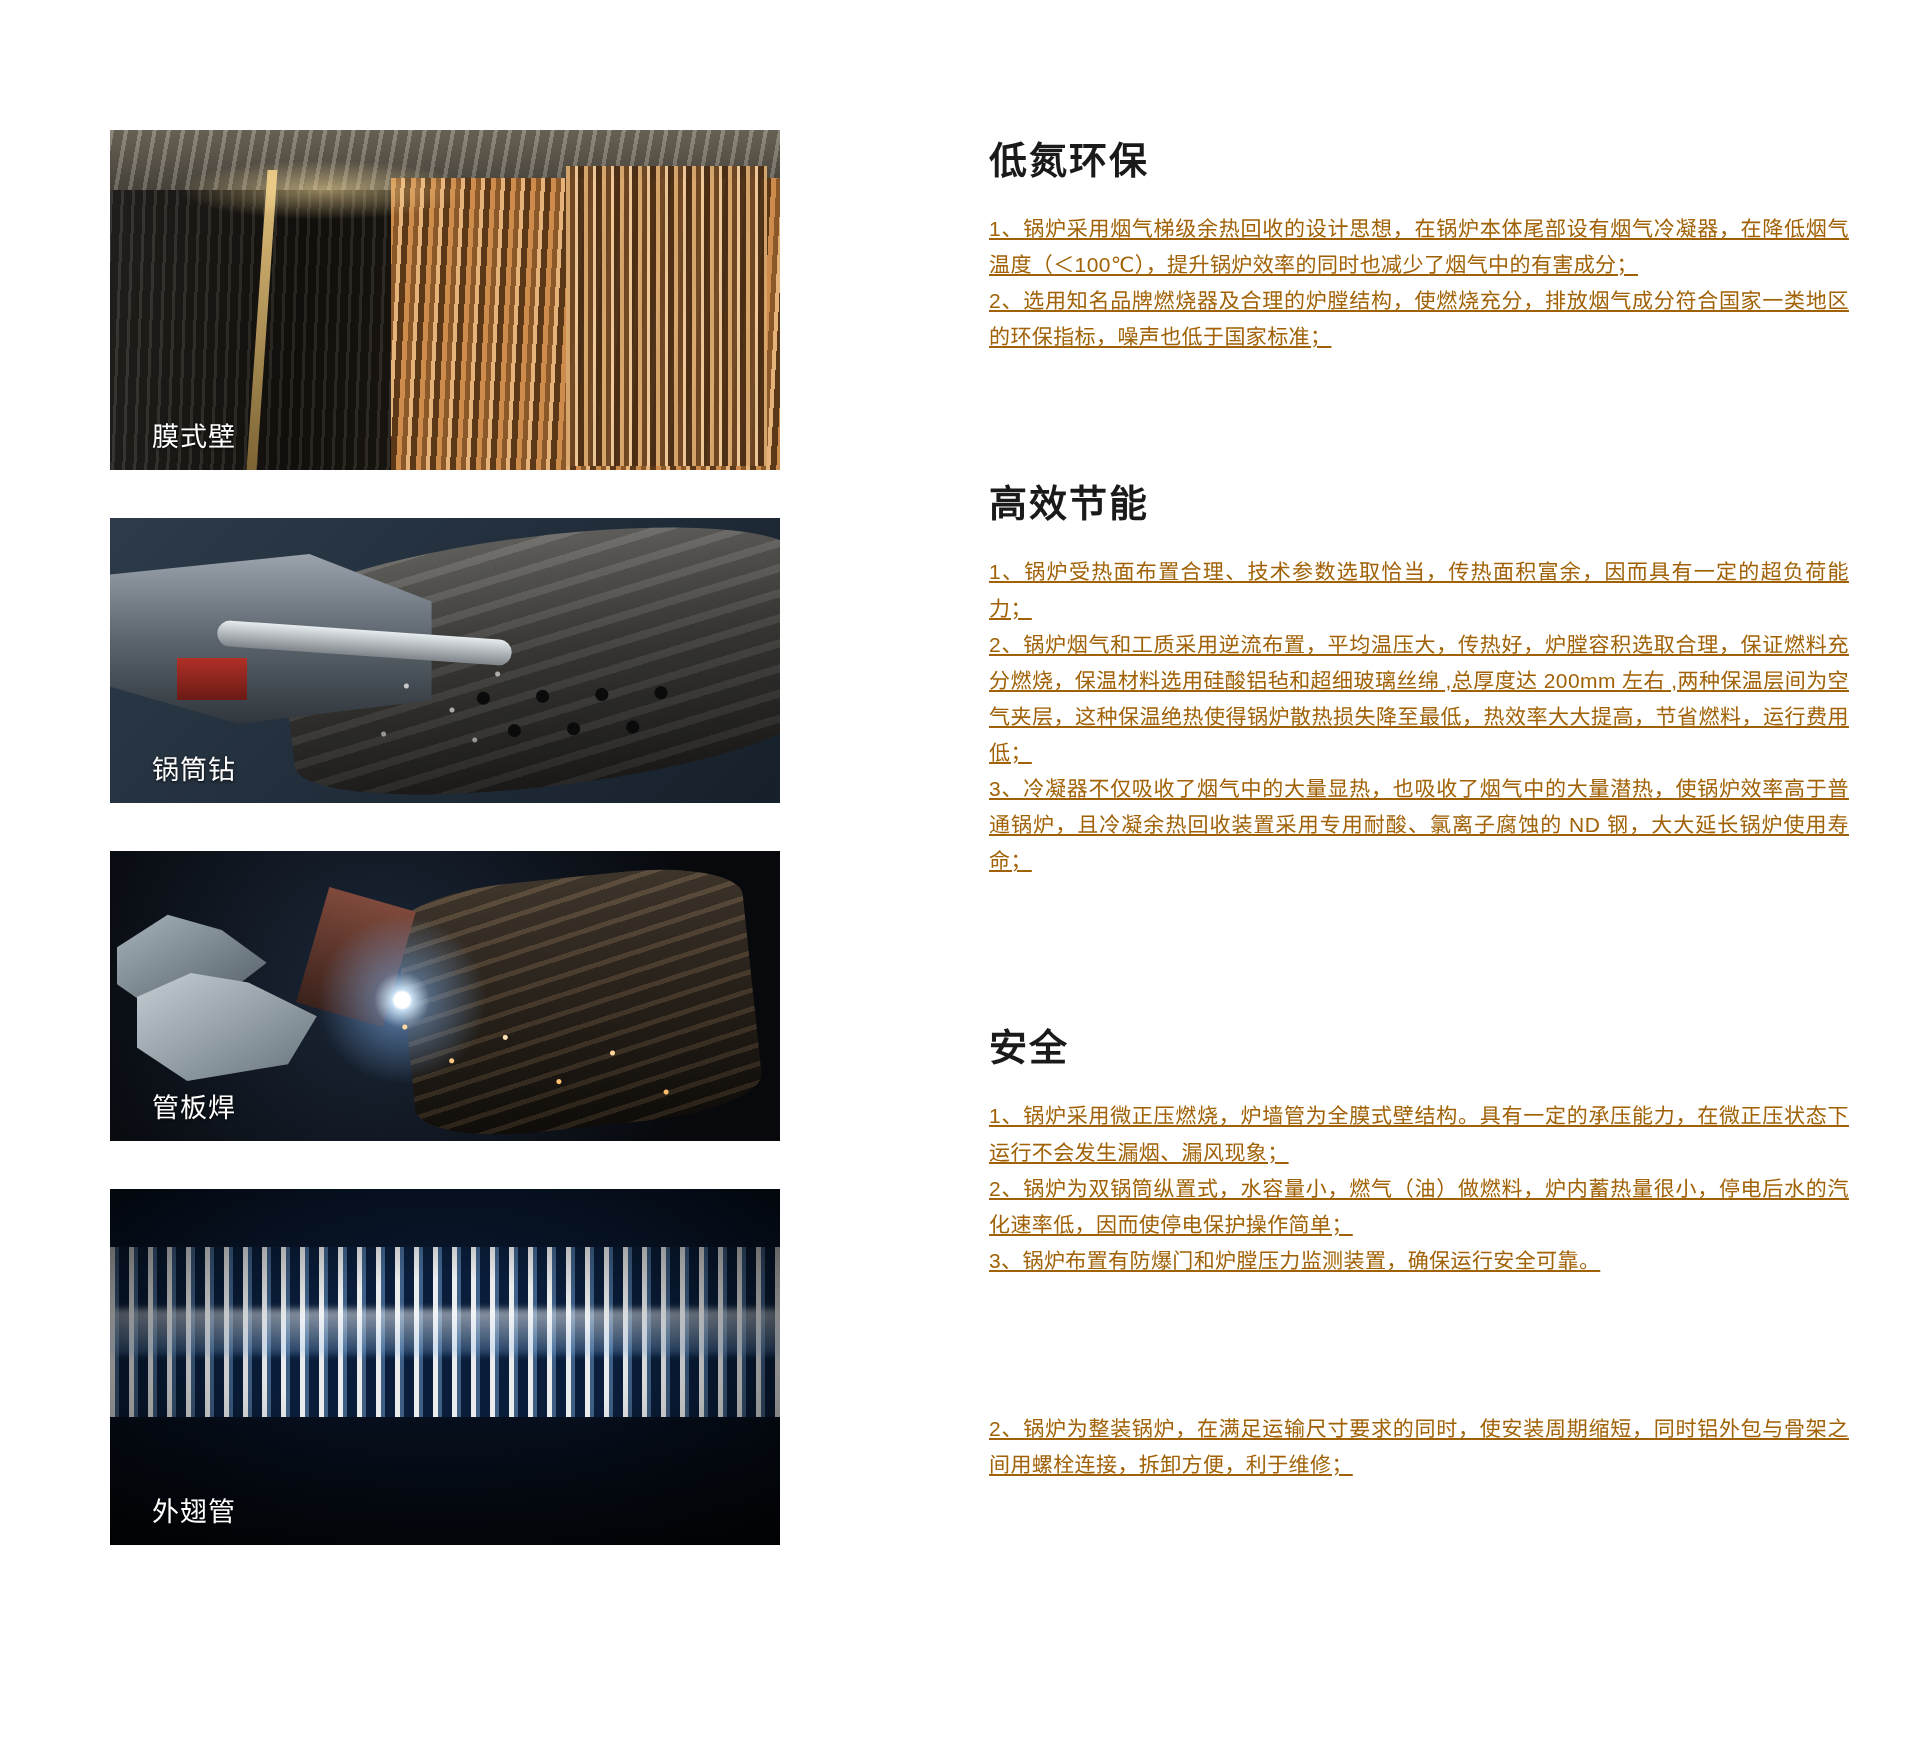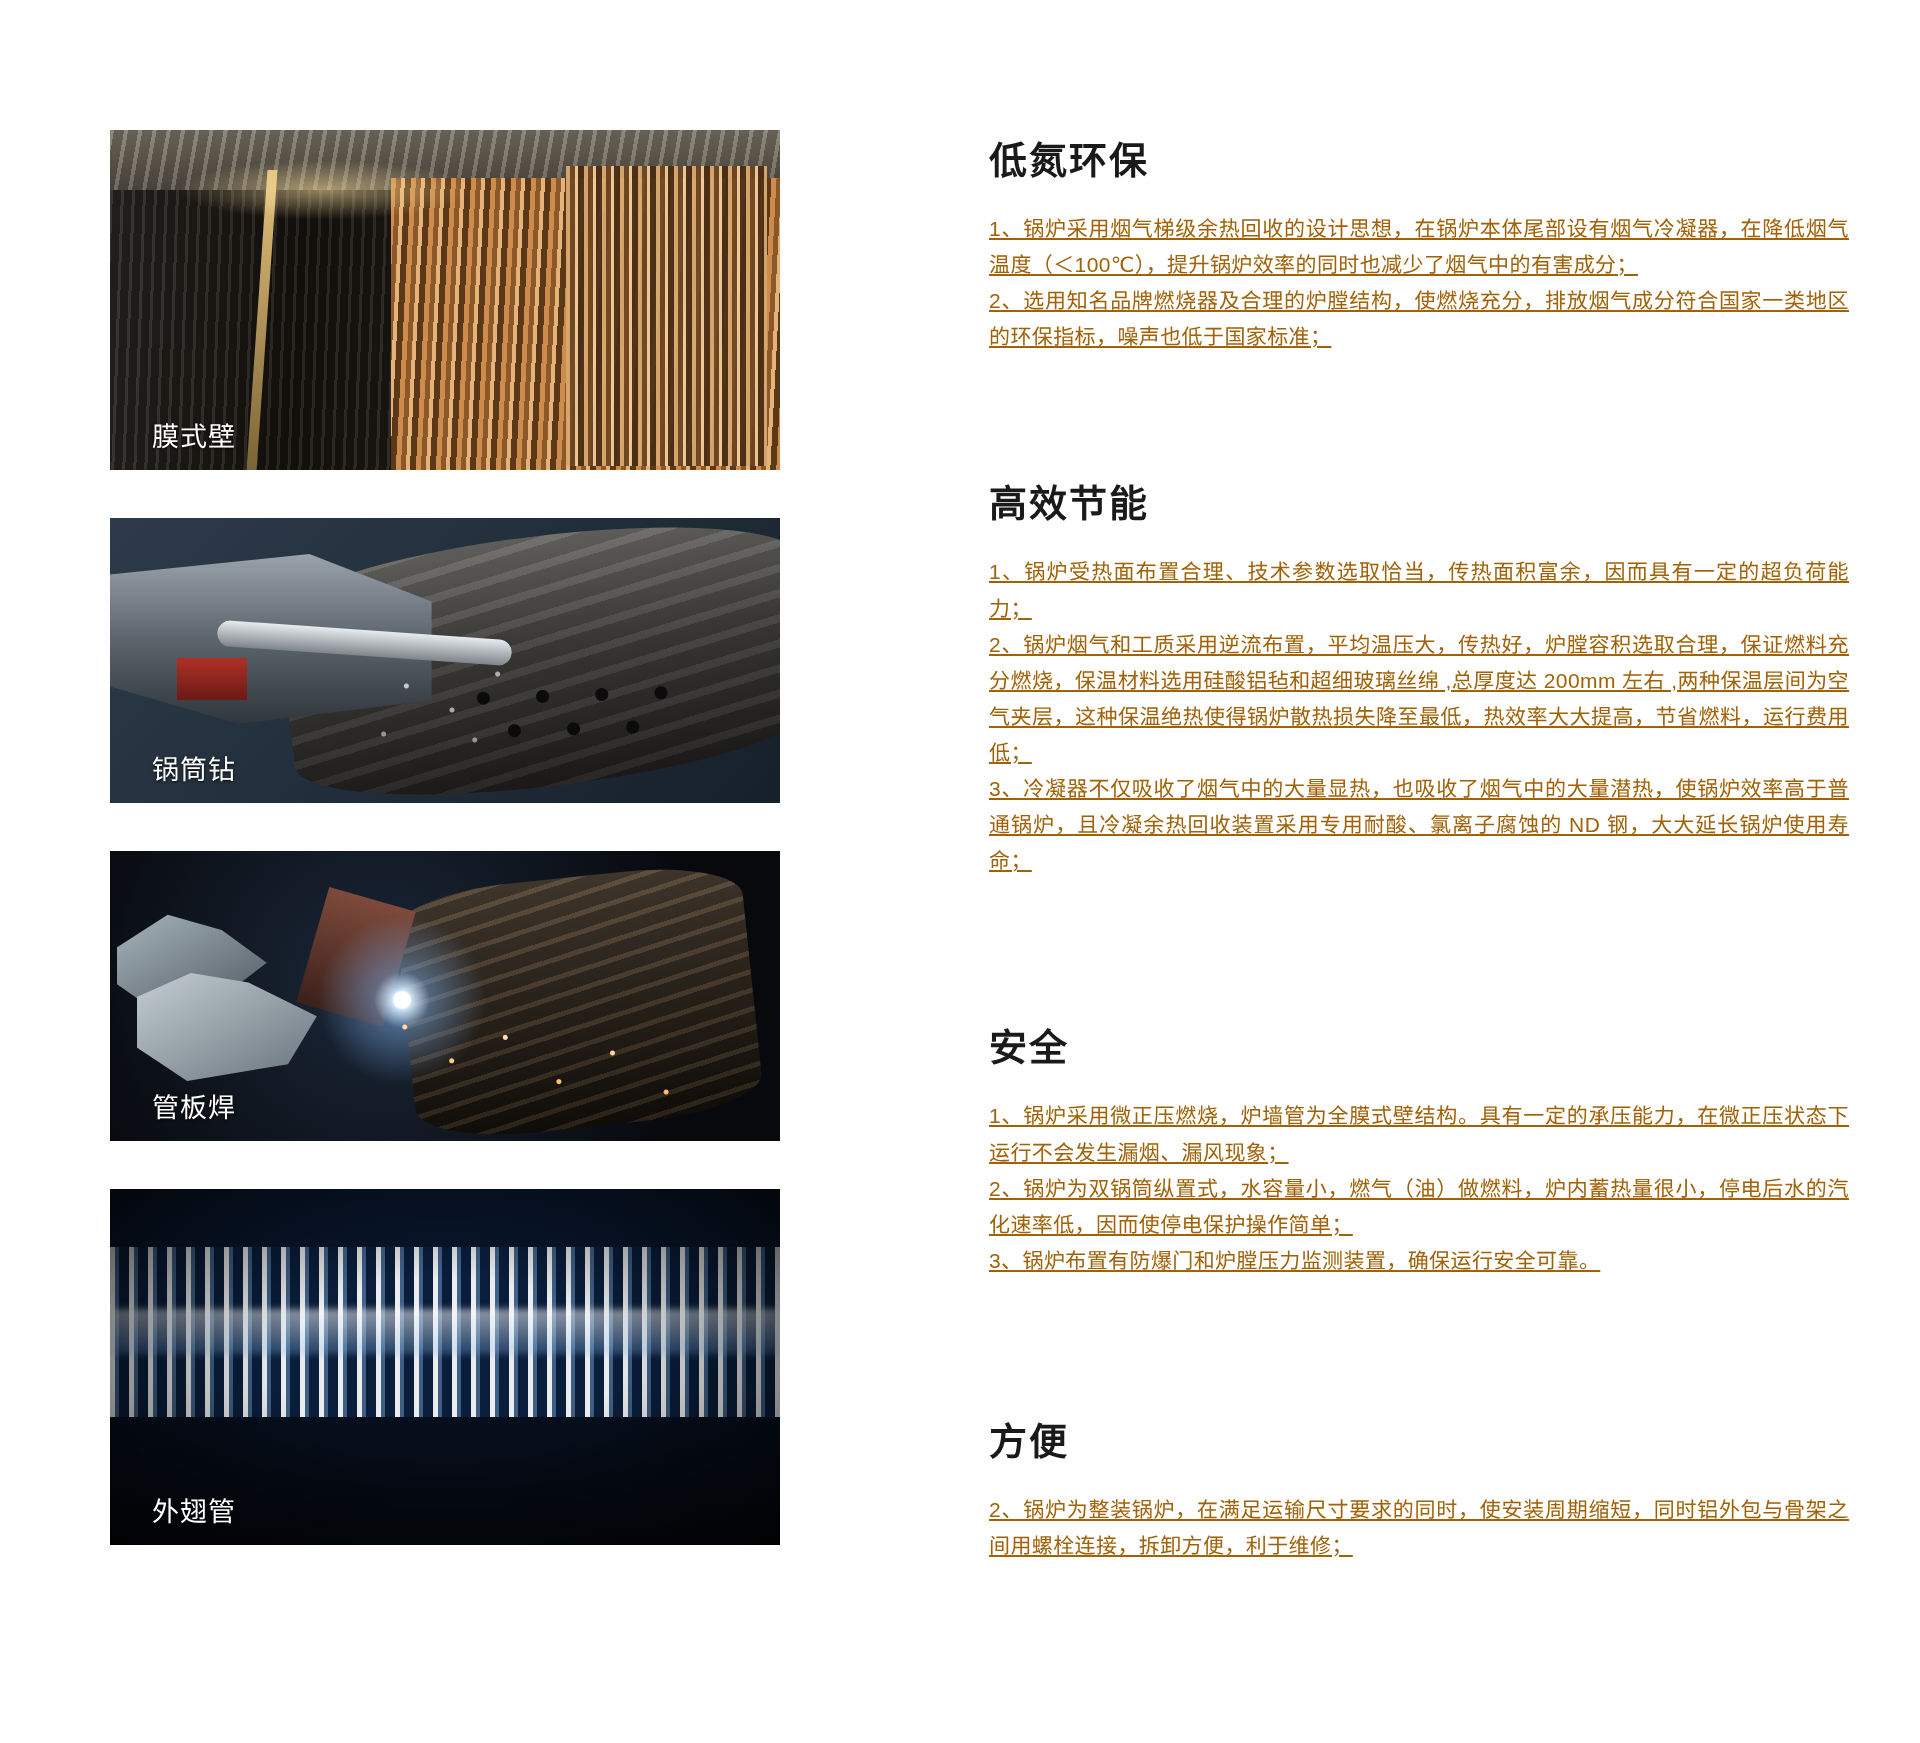--- a/index.html
+++ b/index.html
@@ -299,20 +299,19 @@
     <div class="section" id="sec-safety">
       <h2 class="section-title">安全</h2>
       <div class="section-body">
         <p>1、锅炉采用微正压燃烧，炉墙管为全膜式壁结构。具有一定的承压能力，在微正压状态下运行不会发生漏烟、漏风现象；</p>
         <p>2、锅炉为双锅筒纵置式，水容量小，燃气（油）做燃料，炉内蓄热量很小，停电后水的汽化速率低，因而使停电保护操作简单；</p>
         <p>3、锅炉布置有防爆门和炉膛压力监测装置，确保运行安全可靠。</p>
       </div>
     </div>
 
     <div class="section" id="sec-convenient">
-      <h2 class="section-title">方便</h2>
       <div class="section-body">
         <p>2、锅炉为整装锅炉，在满足运输尺寸要求的同时，使安装周期缩短，同时铝外包与骨架之间用螺栓连接，拆卸方便，利于维修；</p>
       </div>
     </div>
 
   </div>
 </div>
 
 </body></html>

